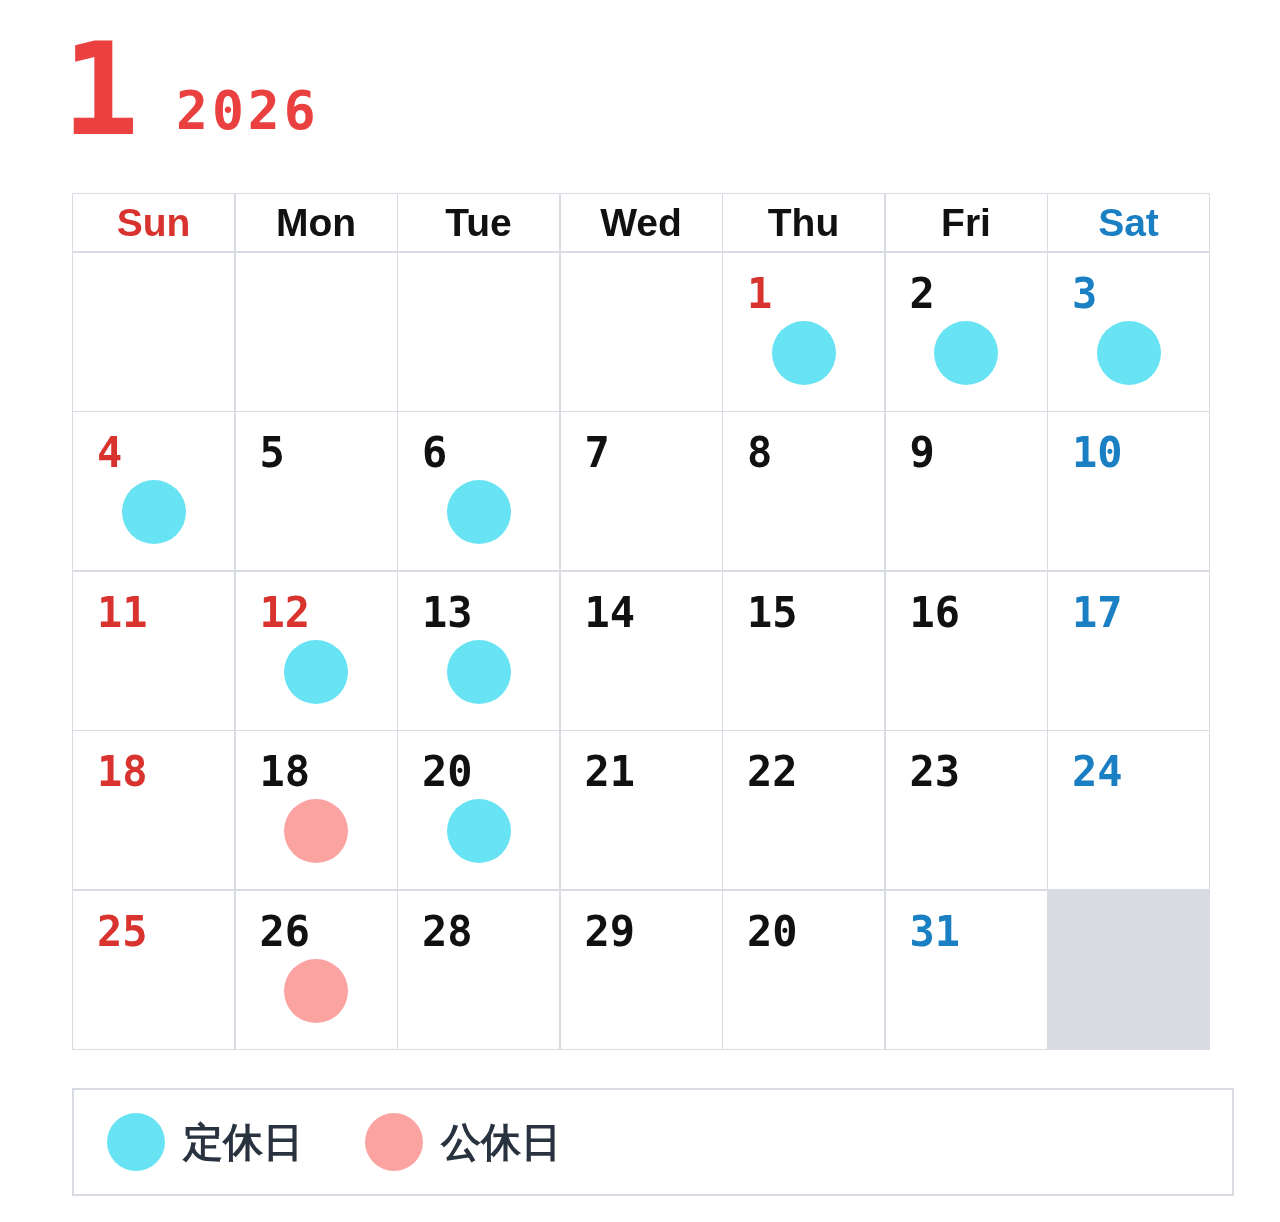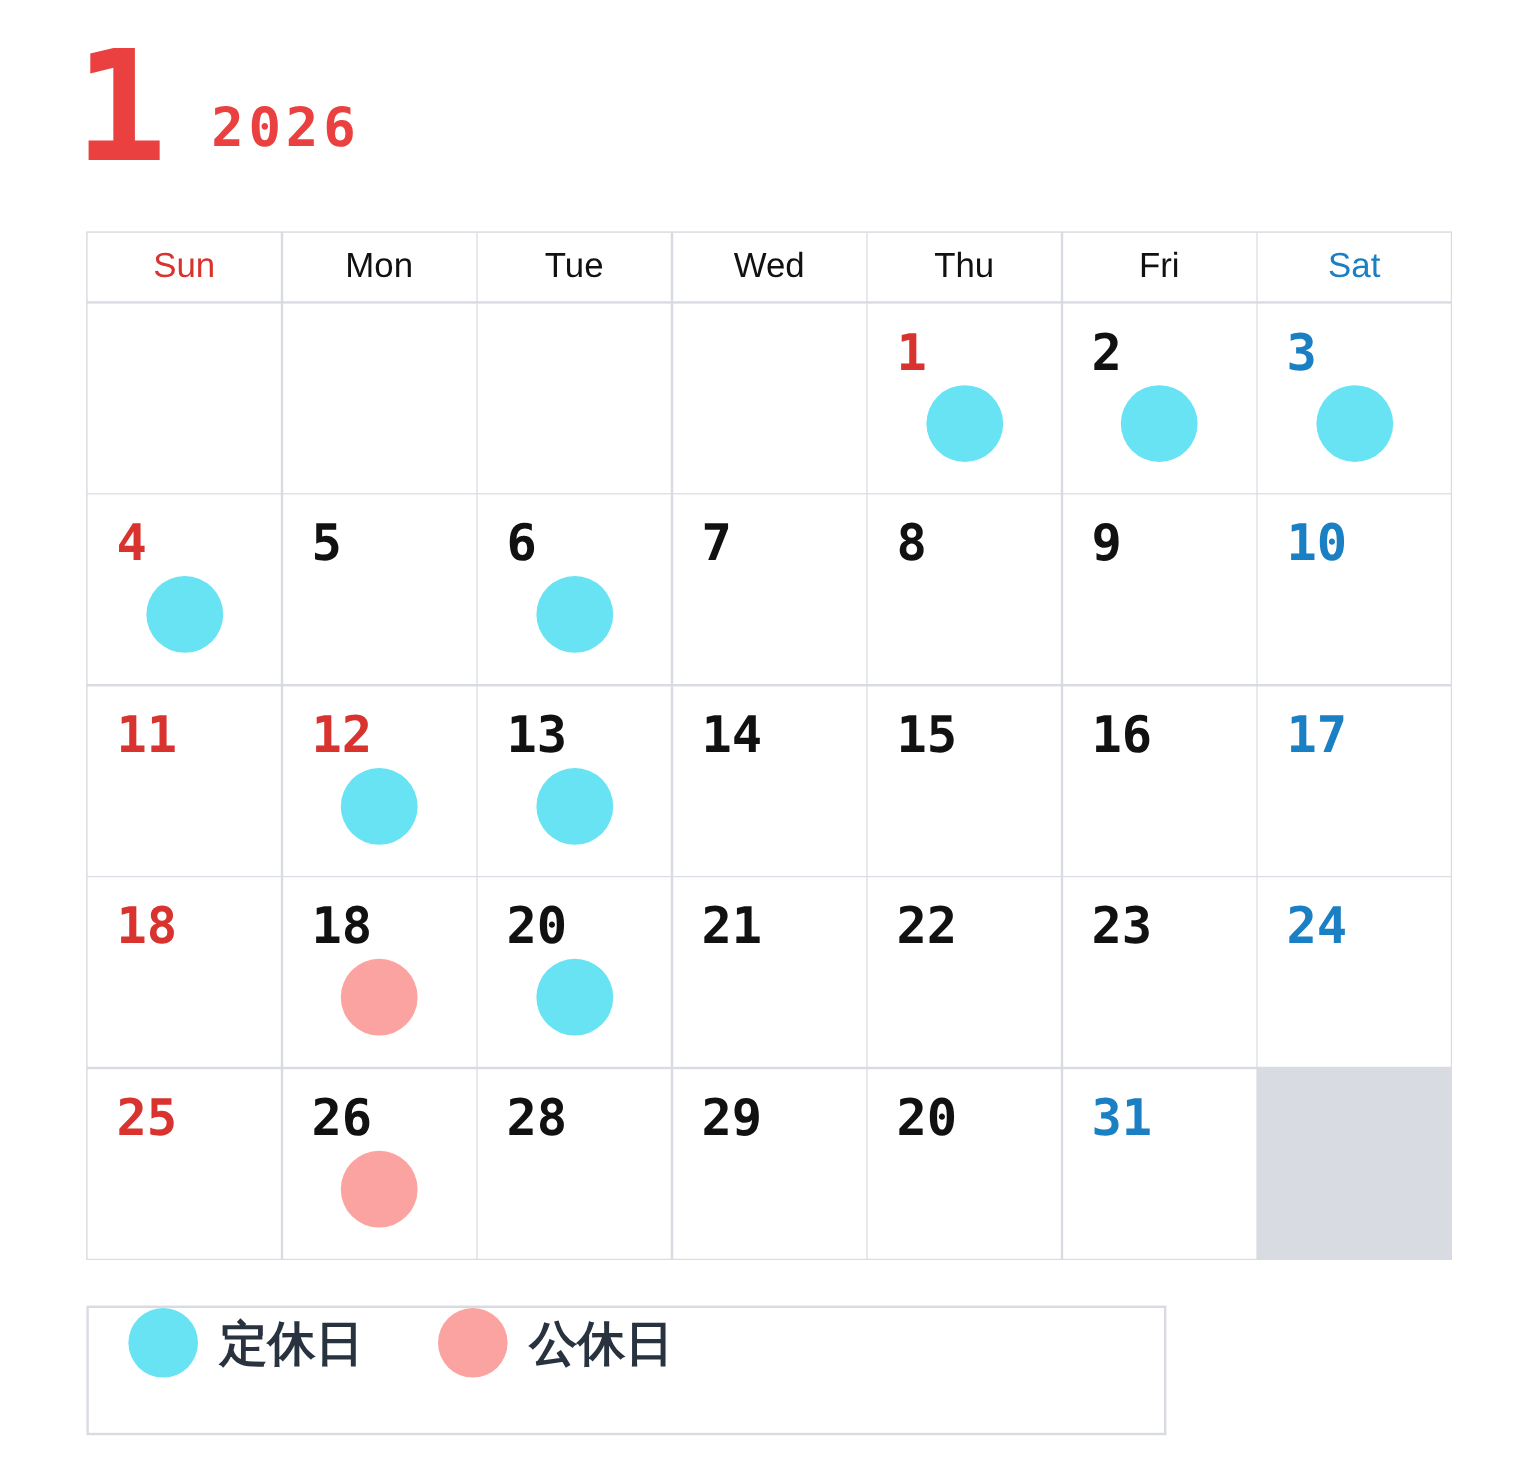--- a/index.html
+++ b/index.html
@@ -16,40 +16,40 @@
     position: absolute; left: 62px; top: 26px;
     font-family: "DejaVu Sans Mono", monospace;
     font-weight: bold;
     font-size: 128px; line-height: 1;
     color: var(--title-red);
   }
   .title-year {
     position: absolute; left: 176px; top: 84px;
     font-family: "DejaVu Sans Mono", monospace;
     font-weight: bold;
-    font-size: 45px; line-height: 1;
+    font-size: 53px; line-height: 1;
     letter-spacing: 4px;
     color: var(--title-red);
   }
 
   
   .calendar-grid {
     position: absolute; left: 72px; top: 193px;
     width: 1138px;
     display: grid;
     grid-template-columns: repeat(7, 1fr);
     grid-template-rows: 57px repeat(5, 158px);
     gap: 1.5px;
     background: var(--grid-border);
     border: 1.5px solid var(--grid-border);
   }
   .hcell {
     background: #ffffff;
     display: flex; align-items: center; justify-content: center;
-    font-weight: normal; font-size: 29px;
+    font-weight: bold; font-size: 39px;
     font-family: "Liberation Sans", sans-serif;
   }
   .dcell {
     background: #ffffff;
     position: relative;
   }
   .daynum {
     position: absolute; left: 24px; top: 20px;
     font-family: "DejaVu Sans Mono", monospace;
     font-weight: bold; font-size: 42px; line-height: 1;
@@ -62,24 +62,24 @@
   .dot-closed { background: var(--closed-cyan); }
   .dot-public_holiday { background: var(--public-holiday-pink); }
 
   .tone-red   { color: var(--holiday-red); }
   .tone-blue  { color: var(--saturday-blue); }
   .tone-black { color: var(--weekday-black); }
 
   
   .legend-box {
     position: absolute; left: 72px; top: 1088px;
-    width: 900px; height: 108px;
+    width: 1162px; height: 108px;
     border: 2px solid var(--grid-border);
     background: #ffffff;
-    display: flex; align-items: flex-start;
+    display: flex; align-items: center;
     padding-left: 33px;
     gap: 62px;
   }
   .legend-item {
     display: flex; align-items: center; gap: 18px;
   }
   .legend-swatch {
     width: 58px; height: 58px; border-radius: 50%;
     flex: 0 0 auto;
   }

